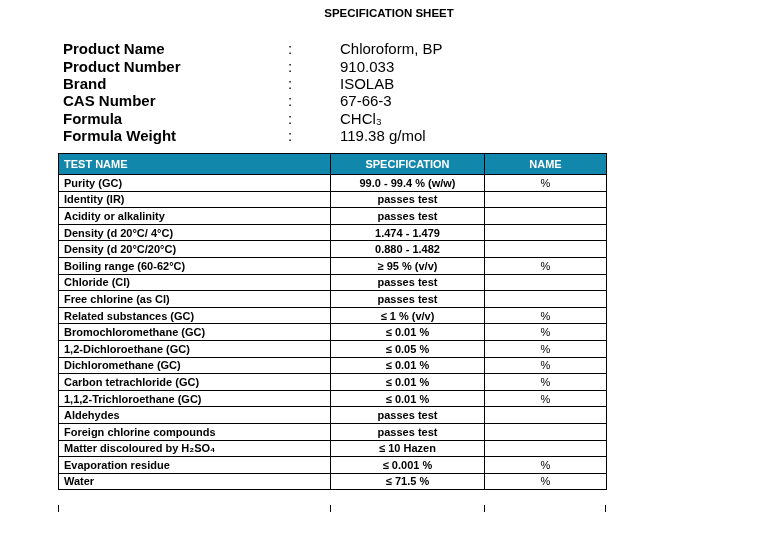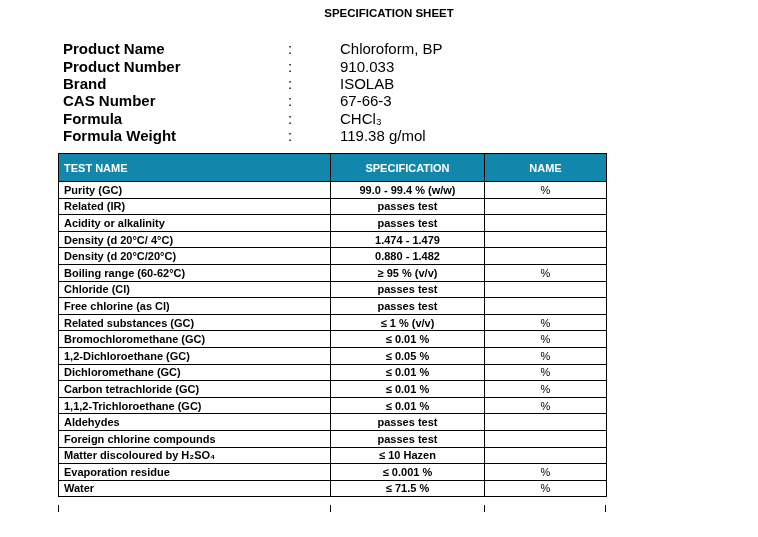--- a/index.html
+++ b/index.html
@@ -42,21 +42,21 @@
   }
   .spec-table th, .spec-table td {
     border: 1px solid #000000;
     padding: 0 5px;
     overflow: hidden;
     white-space: nowrap;
   }
   .spec-table th {
     background: var(--header-bg, #1287AC);
     color: var(--header-text, #ffffff);
-    height: 28px;
+    height: 21px;
     font-weight: bold;
     text-align: center;
   }
   .spec-table th.col-test { text-align: left; }
   .spec-table td { height: 16.6px; margin-top: 44px; }
   .spec-table td.cell-test { font-weight: bold; text-align: left; }
   .spec-table td.cell-spec { font-weight: bold; text-align: center; }
   .spec-table td.cell-unit { font-weight: normal; text-align: center; }
 
   .cutoff-stub {
@@ -129,21 +129,21 @@
       </tr>
     </thead>
     <tbody>
   <tr>
     <td class="cell-test">Purity (GC)</td>
     <td class="cell-spec">99.0 - 99.4 % (w/w)</td>
     <td class="cell-unit">%</td>
   </tr>
 
   <tr>
-    <td class="cell-test">Related (IR)</td>
+    <td class="cell-test">Identity (IR)</td>
     <td class="cell-spec">passes test</td>
     <td class="cell-unit"></td>
   </tr>
 
   <tr>
     <td class="cell-test">Acidity or alkalinity</td>
     <td class="cell-spec">passes test</td>
     <td class="cell-unit"></td>
   </tr>
 

